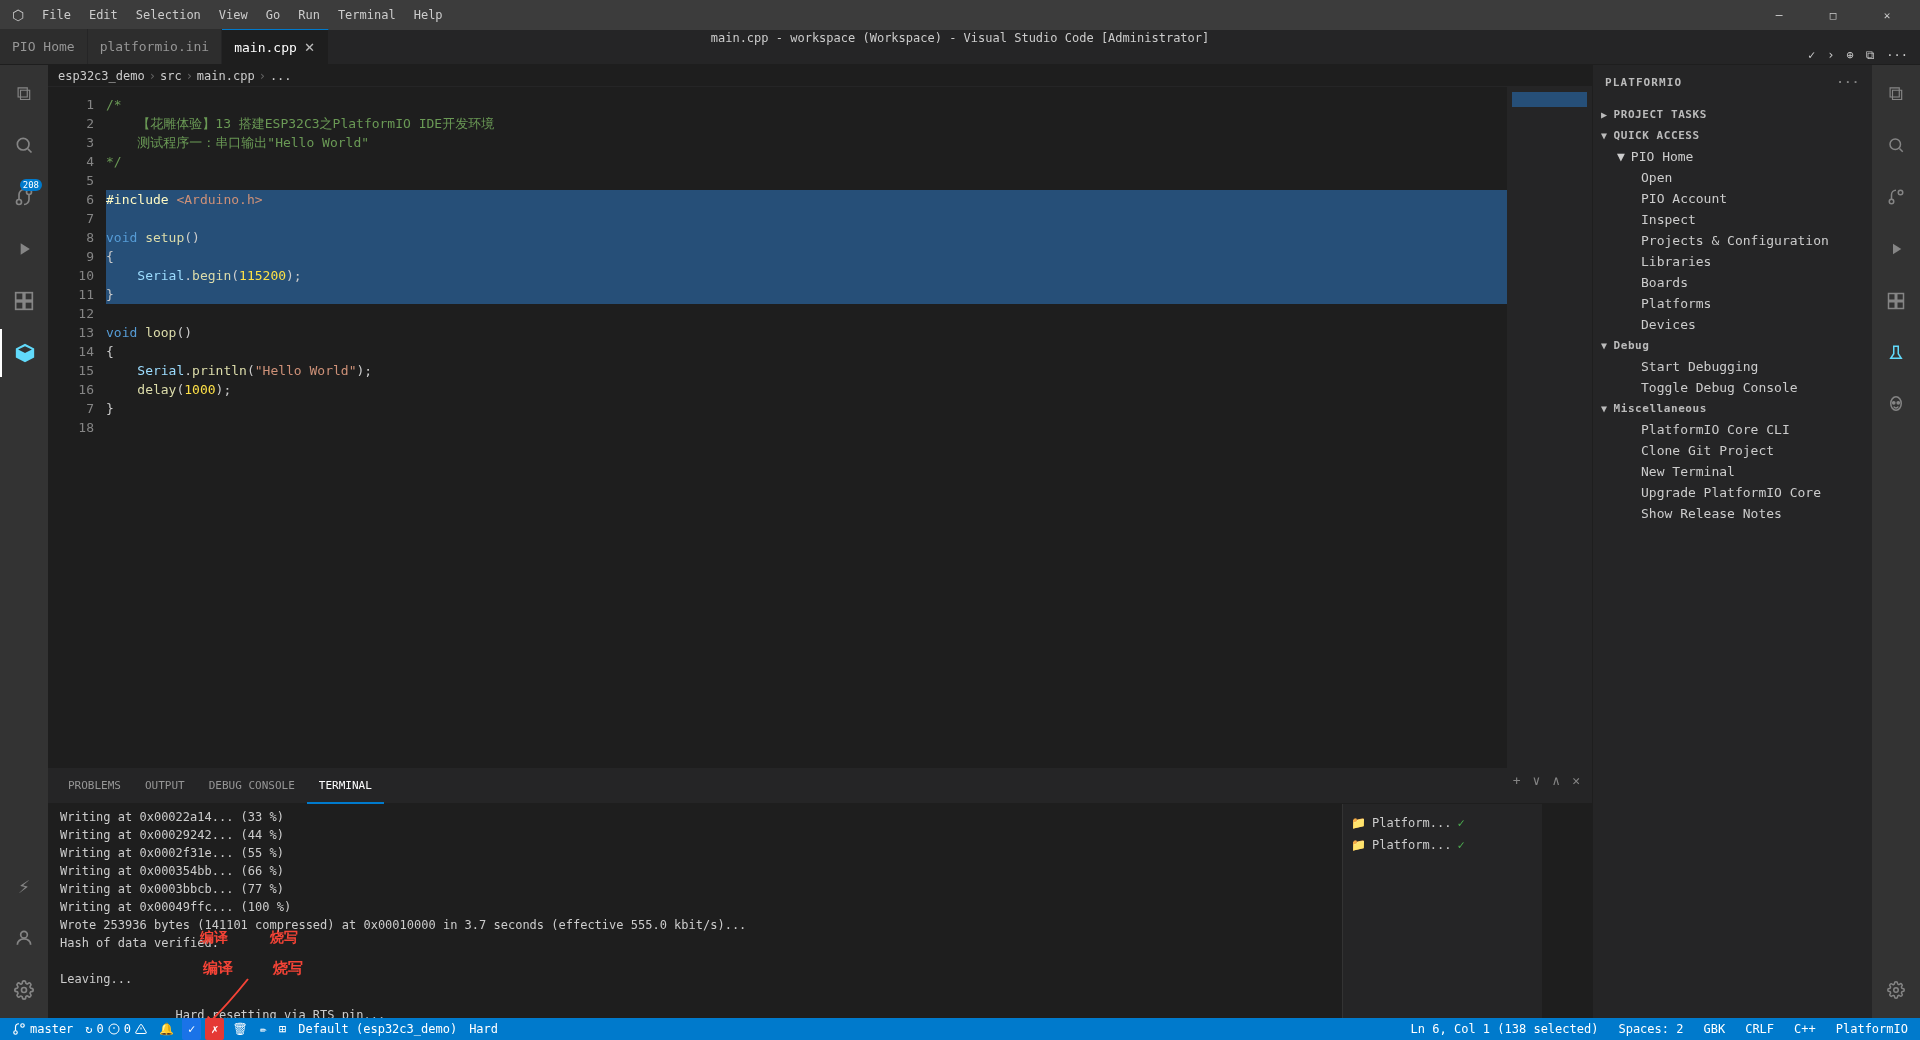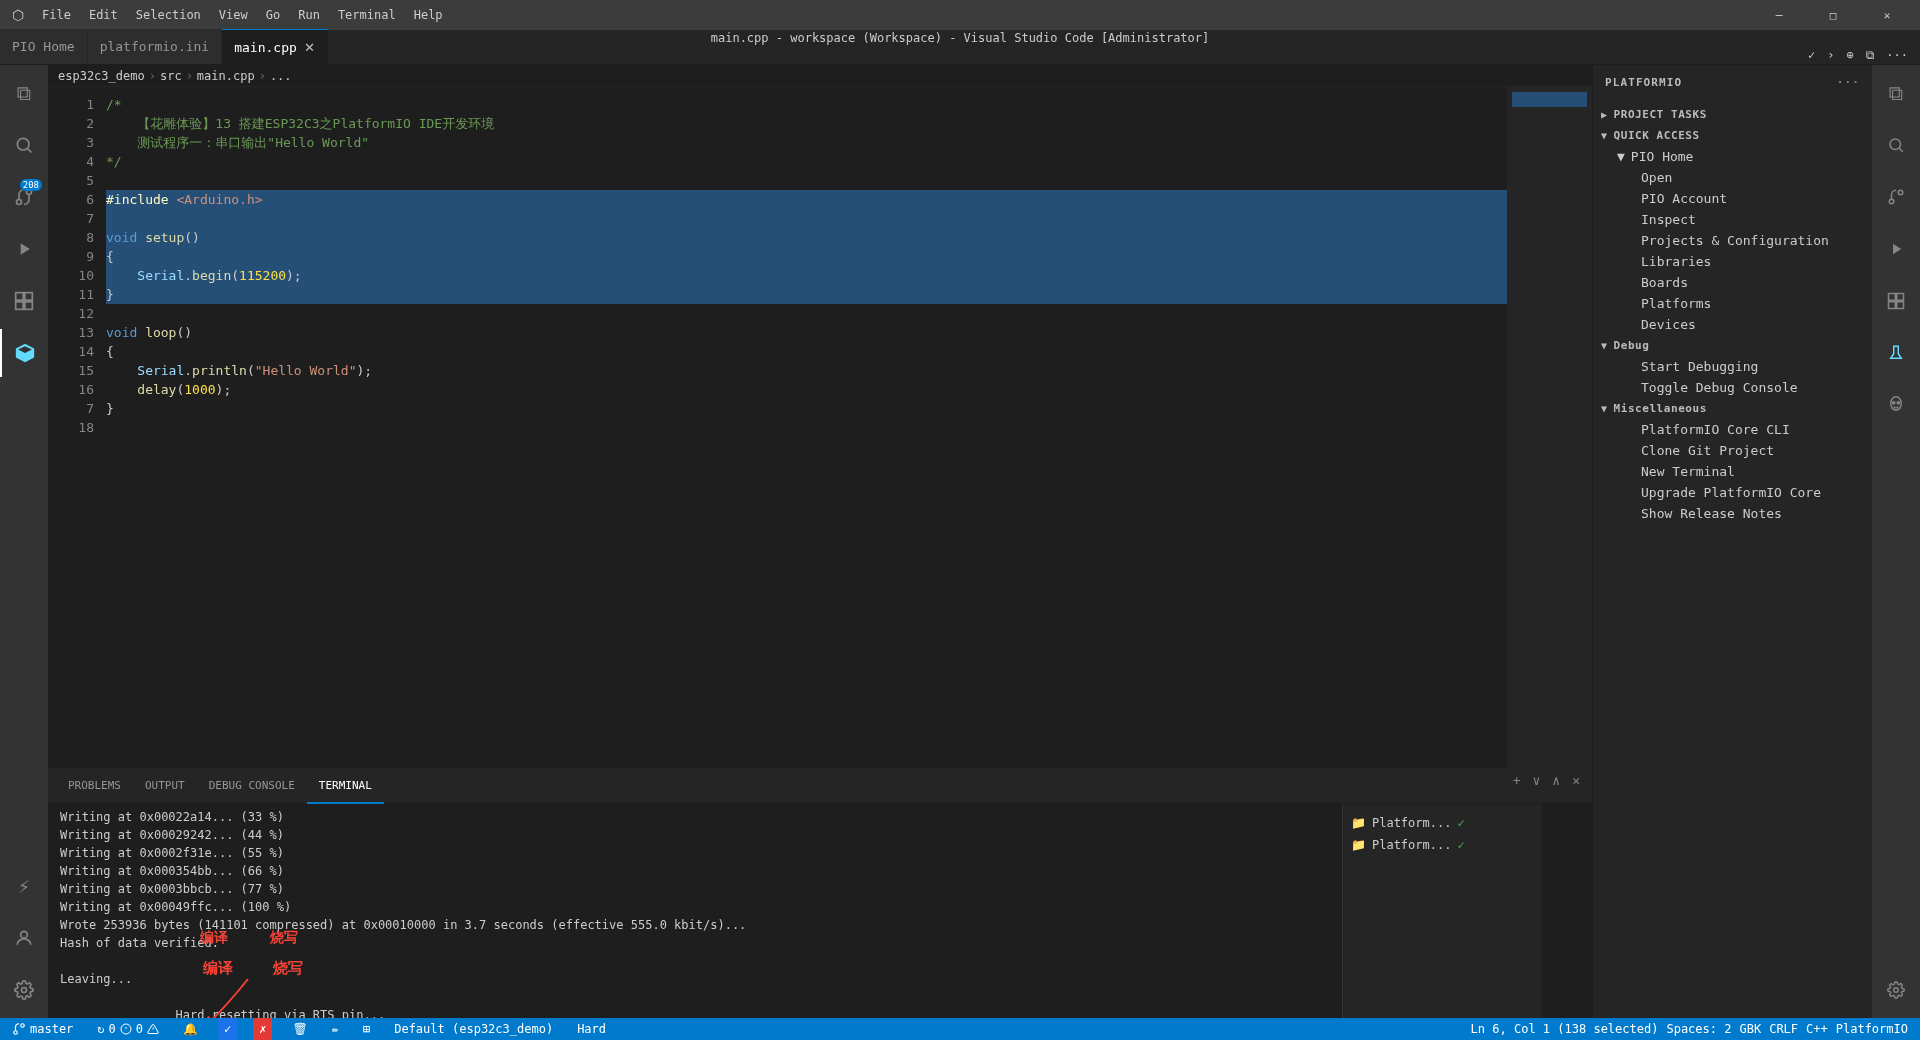--- a/index.html
+++ b/index.html
@@ -406,26 +406,26 @@
       display: flex;
       align-items: center;
       justify-content: space-between;
       padding: 0 8px;
       font-size: 12px;
       color: #ffffff;
     }
     #status-left {
       display: flex;
       align-items: center;
-      gap: 16px;
+      gap: 4px;
     }
     #status-right {
       display: flex;
       align-items: center;
-      gap: 0;
+      gap: 12px;
     }
     .status-item {
       display: flex;
       align-items: center;
       gap: 4px;
       cursor: pointer;
       padding: 0 4px;
       height: 22px;
     }
   </style>

